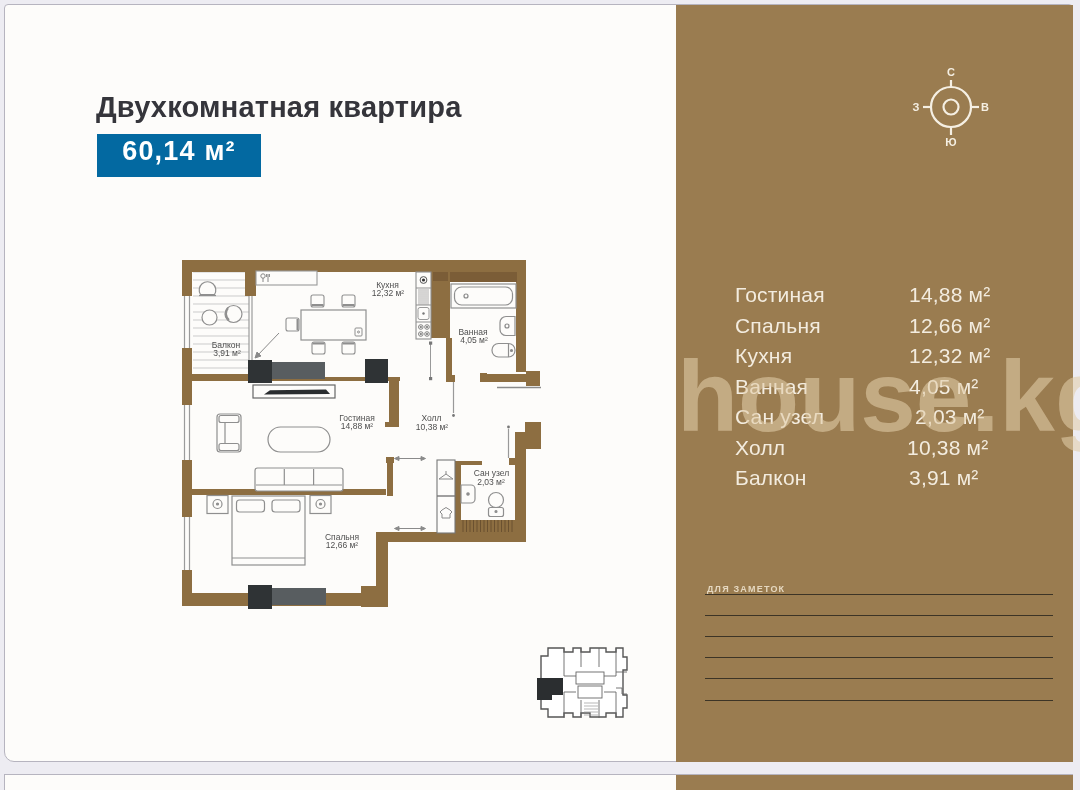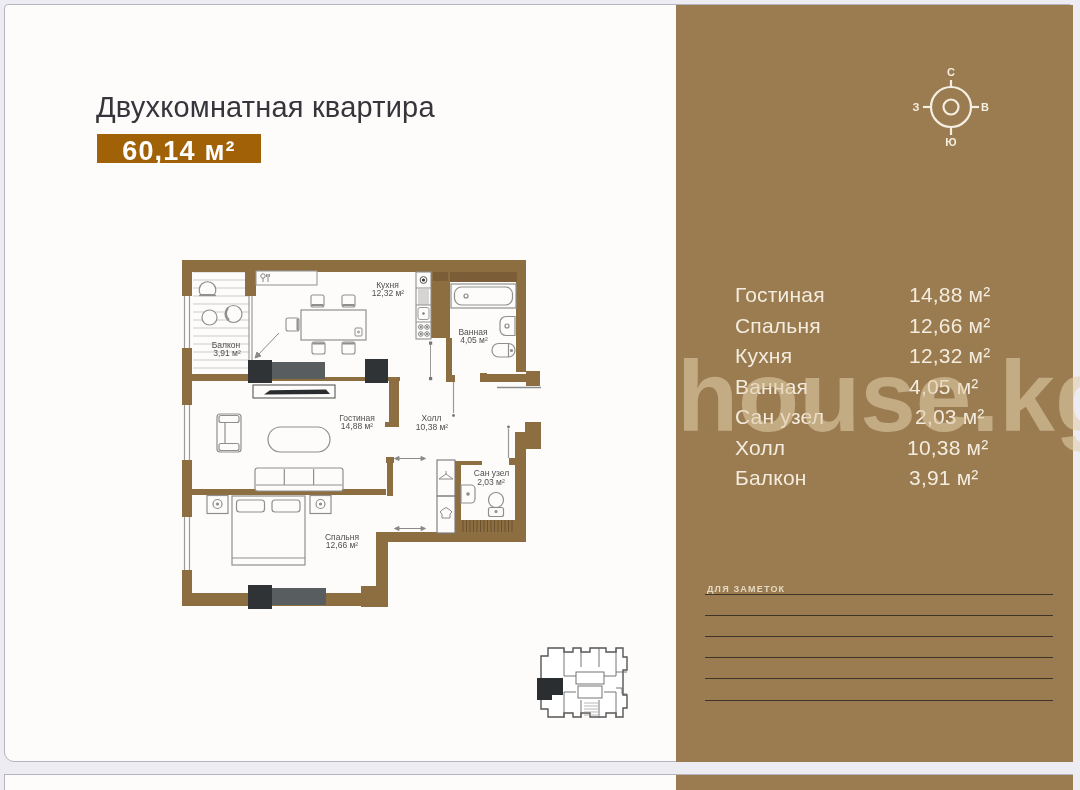--- a/index.html
+++ b/index.html
@@ -10,23 +10,23 @@
 <body>
 
 <div class="abs" style="left:4px;top:4px;width:1069px;height:758px;background:#fdfcfa;border:1px solid #b6b4bf;border-radius:4px 4px 4px 10px;box-sizing:border-box;"></div>
 
 <div class="abs" style="left:676px;top:5px;width:397px;height:757px;background:#9a7c50;"></div>
 
 <div class="abs" style="left:4px;top:774px;width:1069px;height:16px;background:#fdfcfa;border:1px solid #b6b4bf;border-bottom:none;box-sizing:border-box;"></div>
 
 <div class="abs" style="left:676px;top:775px;width:397px;height:15px;background:#9a7c50;"></div>
 
-<div class="abs" style="left:96px;top:91px;font-size:29px;font-weight:normal;color:#35353b;letter-spacing:0.2px;">Двухкомнатная квартира</div>
-
-<div class="abs" style="left:97px;top:134px;width:164px;height:29px;background:#a16207;color:#ffffff;font-size:27px;font-weight:bold;text-align:center;line-height:35px;letter-spacing:1.2px;">60,14 м²</div>
+<div class="abs" style="left:96px;top:91px;font-size:29px;font-weight:bold;color:#35353b;letter-spacing:0.2px;">Двухкомнатная квартира</div>
+
+<div class="abs" style="left:97px;top:134px;width:164px;height:43px;background:#0369a1;color:#ffffff;font-size:27px;font-weight:bold;text-align:center;line-height:35px;letter-spacing:1.2px;">60,14 м²</div>
 
 <svg class="abs" style="left:903px;top:60px;" width="96" height="94" viewBox="903 60 96 94">
   <g stroke="#f5efe3" stroke-width="2.2" fill="none">
     <circle cx="951" cy="107" r="20"></circle>
     <circle cx="951" cy="107" r="7.5"></circle>
     <line x1="951" y1="80" x2="951" y2="87"></line>
     <line x1="951" y1="127" x2="951" y2="135"></line>
     <line x1="923" y1="107" x2="931" y2="107"></line>
     <line x1="971" y1="107" x2="979" y2="107"></line>
   </g>

